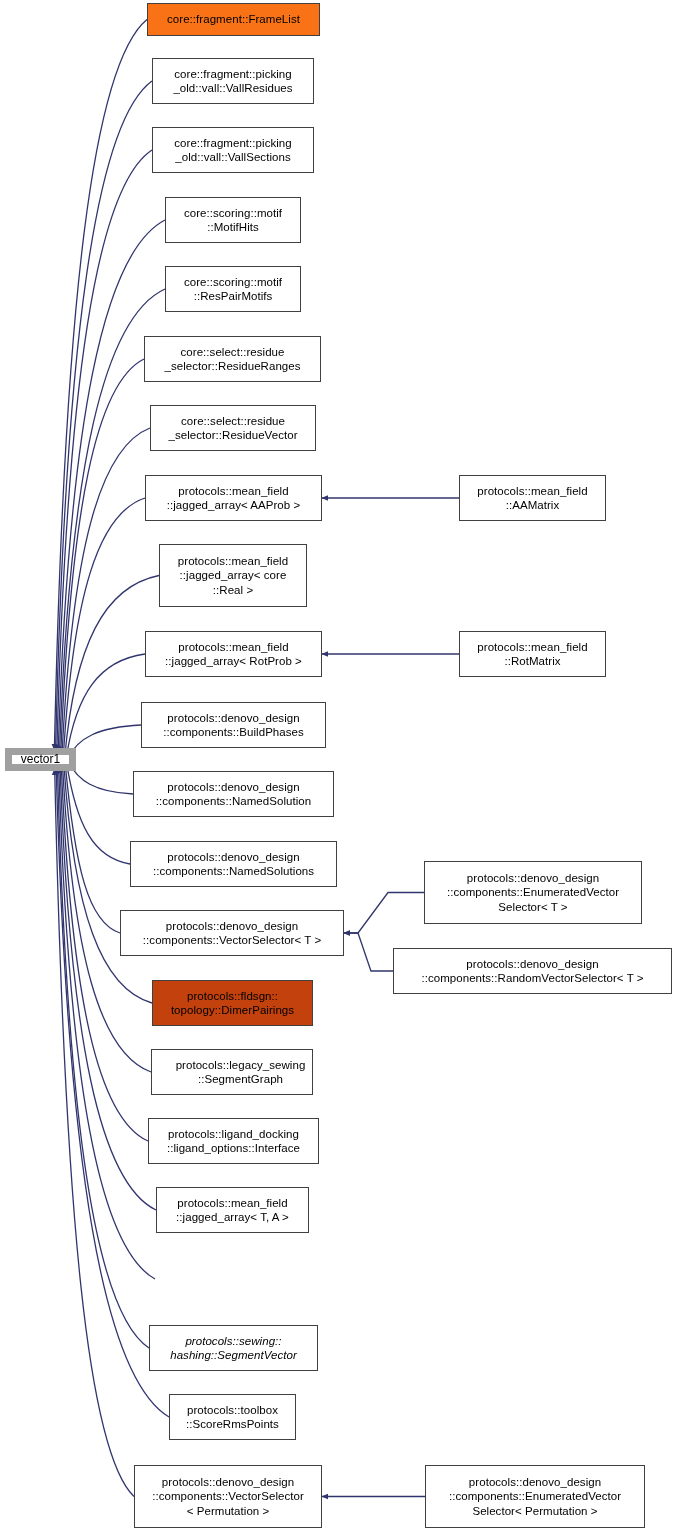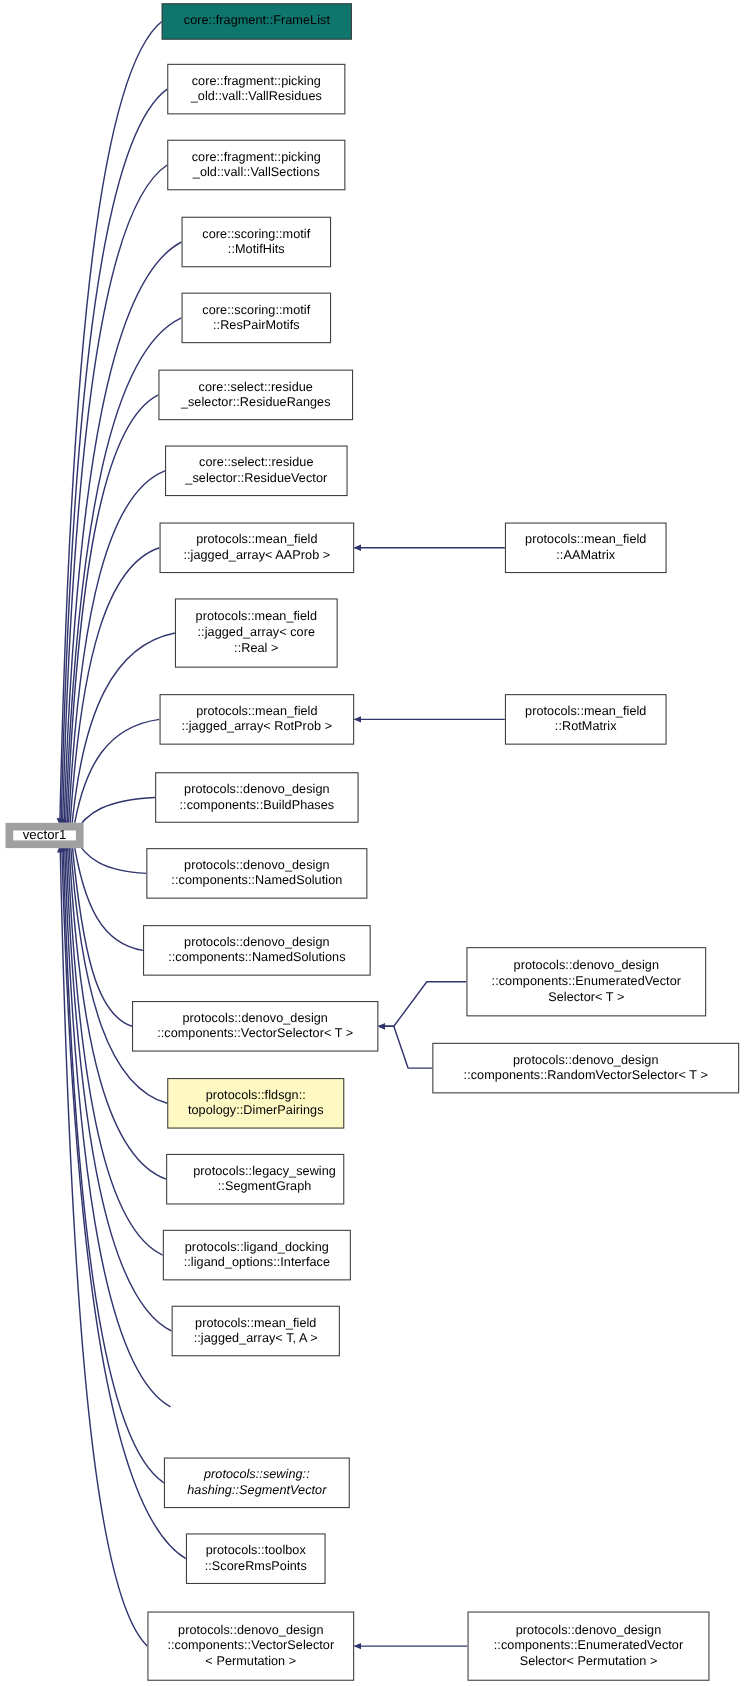--- a/index.html
+++ b/index.html
@@ -83,21 +83,21 @@
       <path d="M 149 1348 C 95.87139107611549 1313.128533464567, 67.39895013123359 1127.1473786089239, 57.3989501312336 766.8088910761155" fill="none" stroke="#31356e" stroke-width="1.3" marker-end="url(#arrow)"></path>
       <path d="M 169 1417 C 103.5361154855643 1378.0375669291338, 67.41811023622047 1170.2379238845144, 56.13123359580052 767.6261154855644" fill="none" stroke="#31356e" stroke-width="1.3" marker-end="url(#arrow)"></path>
       <path d="M 134 1496.5 C 87.9889501312336 1452.824062007874, 64.67060367454069 1219.8857260498687, 54.670603674540686 768.5677001312336" fill="none" stroke="#31356e" stroke-width="1.3" marker-end="url(#arrow)"></path>
       <path d="M 459 498 L 322 498" fill="none" stroke="#31356e" stroke-width="1.3" marker-end="url(#arrow)"></path>
       <path d="M 459 654 L 322 654" fill="none" stroke="#31356e" stroke-width="1.3" marker-end="url(#arrow)"></path>
       <path d="M 424 892.5 L 388 892.5 L 358 933 L 344 933" fill="none" stroke="#31356e" stroke-width="1.3" marker-end="url(#arrow)"></path>
       <path d="M 393 971 L 370.95 971 L 358 933 L 344 933" fill="none" stroke="#31356e" stroke-width="1.3" marker-end="url(#arrow)"></path>
       <path d="M 425 1496.5 L 322 1496.5" fill="none" stroke="#31356e" stroke-width="1.3" marker-end="url(#arrow)"></path>
     </svg>
 <div class="node root" style="left: 5px; top: 748px; width: 71px; height: 23px; border-color: rgb(160, 160, 160); background: rgb(255, 255, 255);"><span class="node-label">vector1</span></div>
-    <div class="node" style="left: 147px; top: 3px; width: 173px; height: 33px; border-color: rgb(64, 64, 64); background: #0f766e;"><span class="node-label">core::fragment::FrameList</span></div>
+    <div class="node" style="left: 147px; top: 3px; width: 173px; height: 33px; border-color: rgb(64, 64, 64); background: #f97316;"><span class="node-label">core::fragment::FrameList</span></div>
     <div class="node" style="left: 152px; top: 58px; width: 162px; height: 46px; border-color: rgb(64, 64, 64); background: rgb(255, 255, 255);"><span class="node-label">core::fragment::picking
 _old::vall::VallResidues</span></div>
     <div class="node" style="left: 152px; top: 127px; width: 162px; height: 46px; border-color: rgb(64, 64, 64); background: rgb(255, 255, 255);"><span class="node-label">core::fragment::picking
 _old::vall::VallSections</span></div>
     <div class="node" style="left: 165px; top: 197px; width: 136px; height: 46px; border-color: rgb(64, 64, 64); background: rgb(255, 255, 255);"><span class="node-label">core::scoring::motif
 ::MotifHits</span></div>
     <div class="node" style="left: 165px; top: 266px; width: 136px; height: 46px; border-color: rgb(64, 64, 64); background: rgb(255, 255, 255);"><span class="node-label">core::scoring::motif
 ::ResPairMotifs</span></div>
     <div class="node" style="left: 144px; top: 336px; width: 177px; height: 46px; border-color: rgb(64, 64, 64); background: rgb(255, 255, 255);"><span class="node-label">core::select::residue
 _selector::ResidueRanges</span></div>
@@ -111,21 +111,21 @@
     <div class="node" style="left: 145px; top: 631px; width: 177px; height: 46px; border-color: rgb(64, 64, 64); background: rgb(255, 255, 255);"><span class="node-label">protocols::mean_field
 ::jagged_array&lt; RotProb &gt;</span></div>
     <div class="node" style="left: 141px; top: 702px; width: 185px; height: 46px; border-color: rgb(64, 64, 64); background: rgb(255, 255, 255);"><span class="node-label">protocols::denovo_design
 ::components::BuildPhases</span></div>
     <div class="node" style="left: 133px; top: 771px; width: 201px; height: 46px; border-color: rgb(64, 64, 64); background: rgb(255, 255, 255);"><span class="node-label">protocols::denovo_design
 ::components::NamedSolution</span></div>
     <div class="node" style="left: 130px; top: 841px; width: 207px; height: 46px; border-color: rgb(64, 64, 64); background: rgb(255, 255, 255);"><span class="node-label">protocols::denovo_design
 ::components::NamedSolutions</span></div>
     <div class="node" style="left: 120px; top: 910px; width: 224px; height: 46px; border-color: rgb(64, 64, 64); background: rgb(255, 255, 255);"><span class="node-label">protocols::denovo_design
 ::components::VectorSelector&lt; T &gt;</span></div>
-    <div class="node" style="left: 152px; top: 980px; width: 161px; height: 46px; border-color: rgb(64, 64, 64); background: #fef9c3;"><span class="node-label">protocols::fldsgn::
+    <div class="node" style="left: 152px; top: 980px; width: 161px; height: 46px; border-color: rgb(64, 64, 64); background: #c2410c;"><span class="node-label">protocols::fldsgn::
 topology::DimerPairings</span></div>
     <div class="node" style="left: 151px; top: 1049px; width: 162px; height: 46px; border-color: rgb(64, 64, 64); background: rgb(255, 255, 255); padding-left: 20px;"><span class="node-label">protocols::legacy_sewing
 ::SegmentGraph</span></div>
     <div class="node" style="left: 148px; top: 1118px; width: 171px; height: 46px; border-color: rgb(64, 64, 64); background: rgb(255, 255, 255);"><span class="node-label">protocols::ligand_docking
 ::ligand_options::Interface</span></div>
     <div class="node" style="left: 156px; top: 1187px; width: 153px; height: 46px; border-color: rgb(64, 64, 64); background: rgb(255, 255, 255);"><span class="node-label">protocols::mean_field
 ::jagged_array&lt; T, A &gt;</span></div>
     <div class="node" style="left: 149px; top: 1325px; width: 169px; height: 46px; border-color: rgb(64, 64, 64); background: rgb(255, 255, 255); font-style: italic;"><span class="node-label">protocols::sewing::
 hashing::SegmentVector</span></div>
     <div class="node" style="left: 169px; top: 1394px; width: 127px; height: 46px; border-color: rgb(64, 64, 64); background: rgb(255, 255, 255);"><span class="node-label">protocols::toolbox

